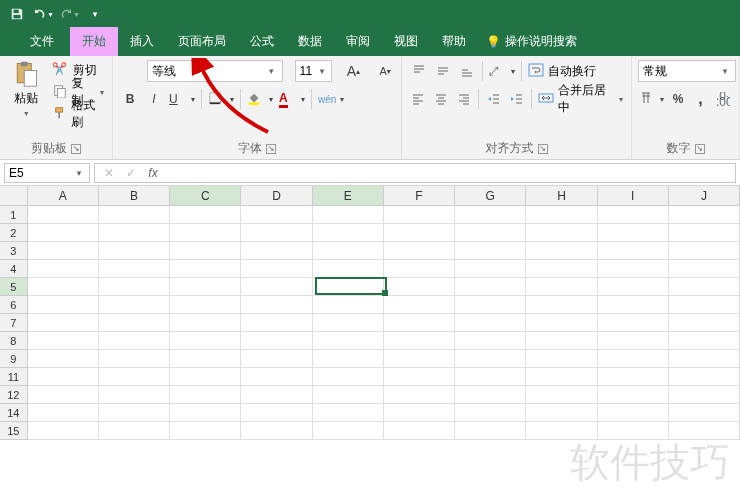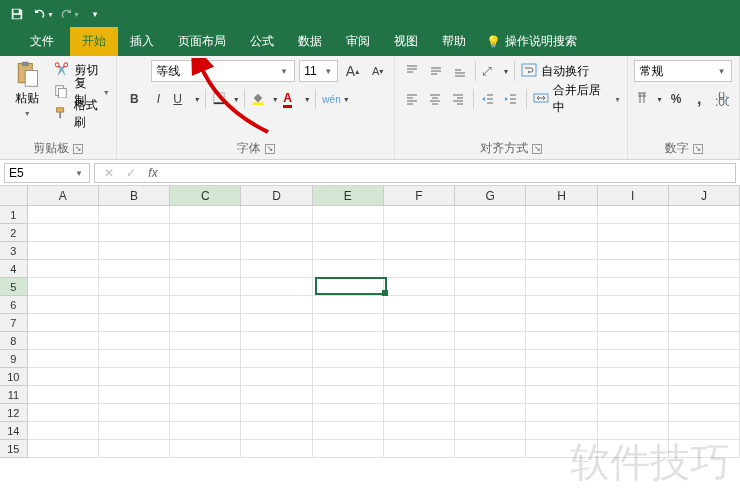--- a/index.html
+++ b/index.html
@@ -1,34 +1,34 @@
 <!DOCTYPE html>
 <html><head>
 <meta charset="utf-8">
 <style>
 *{box-sizing:border-box;margin:0;padding:0;font-family:"Microsoft YaHei","Segoe UI",sans-serif;font-size:12px;}
 body{width:740px;height:500px;background:#fff;overflow:hidden;position:relative;}
 .titlebar{height:28px;background:#217346;display:flex;align-items:center;padding:0 6px;gap:4px;}
 .titlebar .tb-icon{width:22px;height:22px;display:flex;align-items:center;justify-content:center;color:#fff;}
 .ribbon-tabs{height:28px;background:#217346;display:flex;align-items:flex-end;padding-left:18px;}
 .ribbon-tabs .tab{color:#fff;padding:6px 12px;cursor:pointer;}
-.ribbon-tabs .tab.active{background:#eab308;color:#217346;text-align:center;}
+.ribbon-tabs .tab.active{background:#f0abfc;color:#217346;text-align:center;}
 .ribbon-tabs .sep{width:4px;}
 .ribbon-tabs .search{color:#fff;display:flex;align-items:center;gap:4px;padding:6px 8px;}
 .ribbon{background:#f3f3f3;border-bottom:1px solid #d4d4d4;height:104px;display:flex;}
 .group{border-right:1px solid #e1e1e1;padding:4px 6px 2px 6px;display:flex;flex-direction:column;justify-content:space-between;}
 .group-label{text-align:center;color:#666;font-size:11px;padding-top:2px;display:flex;align-items:center;justify-content:center;gap:4px;}
 .group-label .launcher{width:10px;height:10px;border:1px solid #999;font-size:8px;display:flex;align-items:center;justify-content:center;color:#666;}
 .g-body{display:flex;gap:4px;}
 .big-btn{display:flex;flex-direction:column;align-items:center;width:44px;height:66px;gap:2px;}
 .big-btn .icn{width:28px;height:28px;}
 .small-btns{display:flex;flex-direction:column;gap:2px;}
 .small-btn{display:flex;align-items:center;gap:4px;height:20px;padding:0 2px;}
 .small-btn .icn{width:16px;height:16px;}
-.font-row{display:flex;align-items:center;gap:4px;margin-bottom:6px;margin-left:28px;}
+.font-row{display:flex;align-items:center;gap:12px;margin-bottom:6px;margin-left:28px;}
 .combo{background:#fff;border:1px solid #c8c8c8;height:22px;display:flex;align-items:center;padding:0 4px;}
 .combo input{border:none;outline:none;width:100%;font-size:12px;}
 .dropdown-arrow{width:14px;text-align:center;color:#666;font-size:9px;}
 .btn-row{display:flex;align-items:center;gap:2px;}
 .ic-btn{width:22px;height:22px;display:flex;align-items:center;justify-content:center;color:#444;}
 .ic-btn.split{width:30px;justify-content:space-between;padding:0 2px;}
 .divider{width:1px;height:20px;background:#d0d0d0;margin:0 2px;}
 .namebox-bar{height:26px;background:#fff;border-bottom:1px solid #d4d4d4;display:flex;align-items:center;}
 .namebox{width:86px;border:1px solid #c8c8c8;height:20px;margin:0 4px;display:flex;align-items:center;padding:0 4px;background:#fff;}
 .namebox input{border:none;outline:none;width:100%;font-size:12px;}
@@ -471,33 +471,20 @@
         <div class="cell"></div>
         <div class="cell"></div>
         <div class="cell"></div>
         <div class="cell"></div>
         <div class="cell"></div>
         <div class="cell"></div>
         <div class="cell"></div>
         <div class="cell"></div>
       </div>
       <div class="row">
-        <div class="rh">10</div>
-        <div class="cell"></div>
-        <div class="cell"></div>
-        <div class="cell"></div>
-        <div class="cell"></div>
-        <div class="cell"></div>
-        <div class="cell"></div>
-        <div class="cell"></div>
-        <div class="cell"></div>
-        <div class="cell"></div>
-        <div class="cell"></div>
-      </div>
-      <div class="row">
         <div class="rh">11</div>
         <div class="cell"></div>
         <div class="cell"></div>
         <div class="cell"></div>
         <div class="cell"></div>
         <div class="cell"></div>
         <div class="cell"></div>
         <div class="cell"></div>
         <div class="cell"></div>
         <div class="cell"></div>

